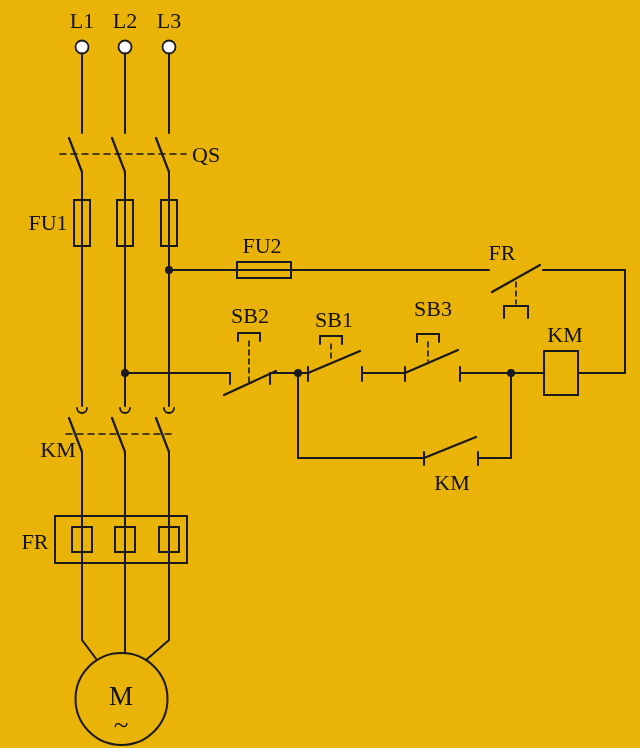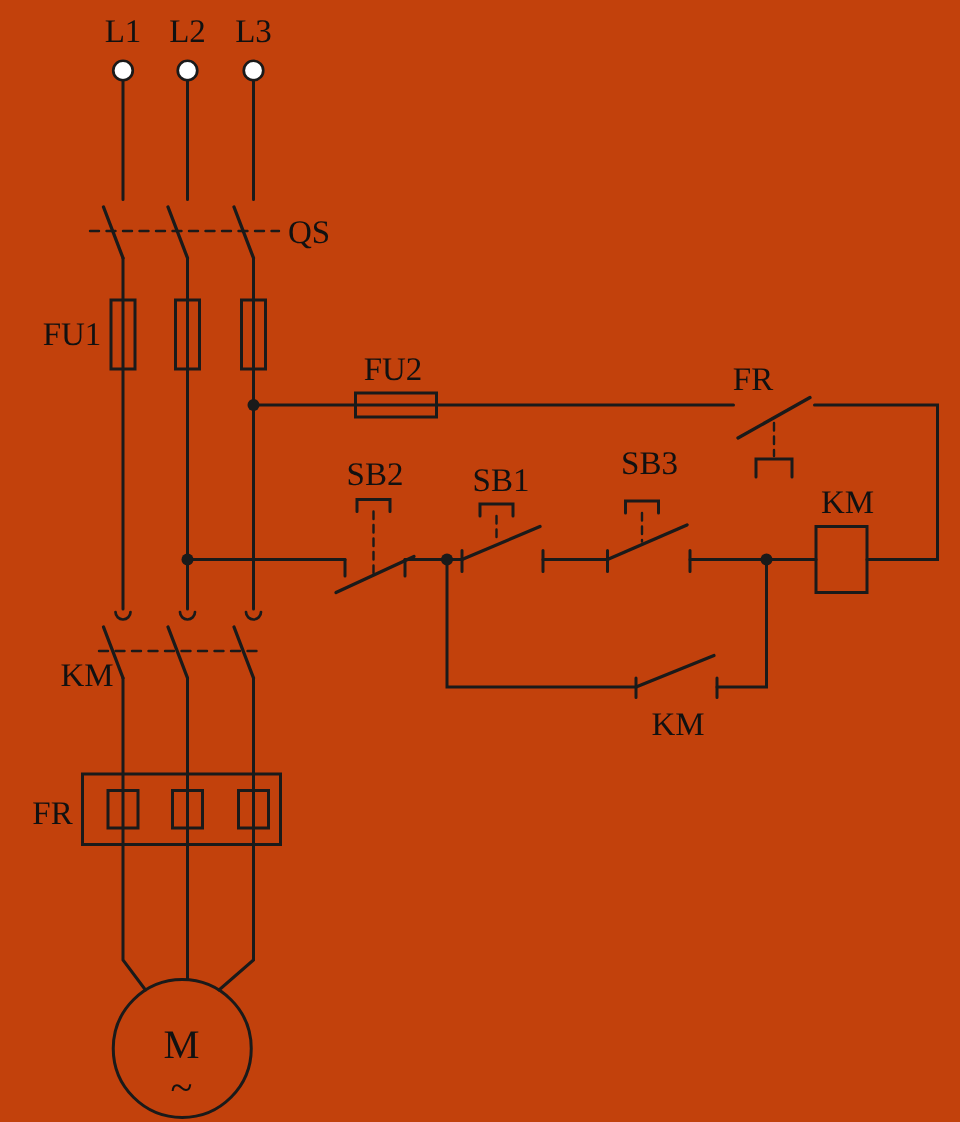--- a/index.html
+++ b/index.html
@@ -1,20 +1,20 @@
 <!DOCTYPE html>
 <html><head>
 <meta charset="utf-8">
 <style>
   html, body { margin: 0; padding: 0; background: #ffffff; }
   .stage {
     position: relative;
     width: 640px;
     height: 748px;
-    background: #c2410c;
+    background: #eab308;
     font-family: "Liberation Serif", serif;
   }
   svg { display: block; }
   text {
     font-family: "Liberation Serif", serif;
     fill: #111111;
   }
   .lbl  { font-size: 22px; }
   .lbl-m { font-size: 27px; }
 </style>

